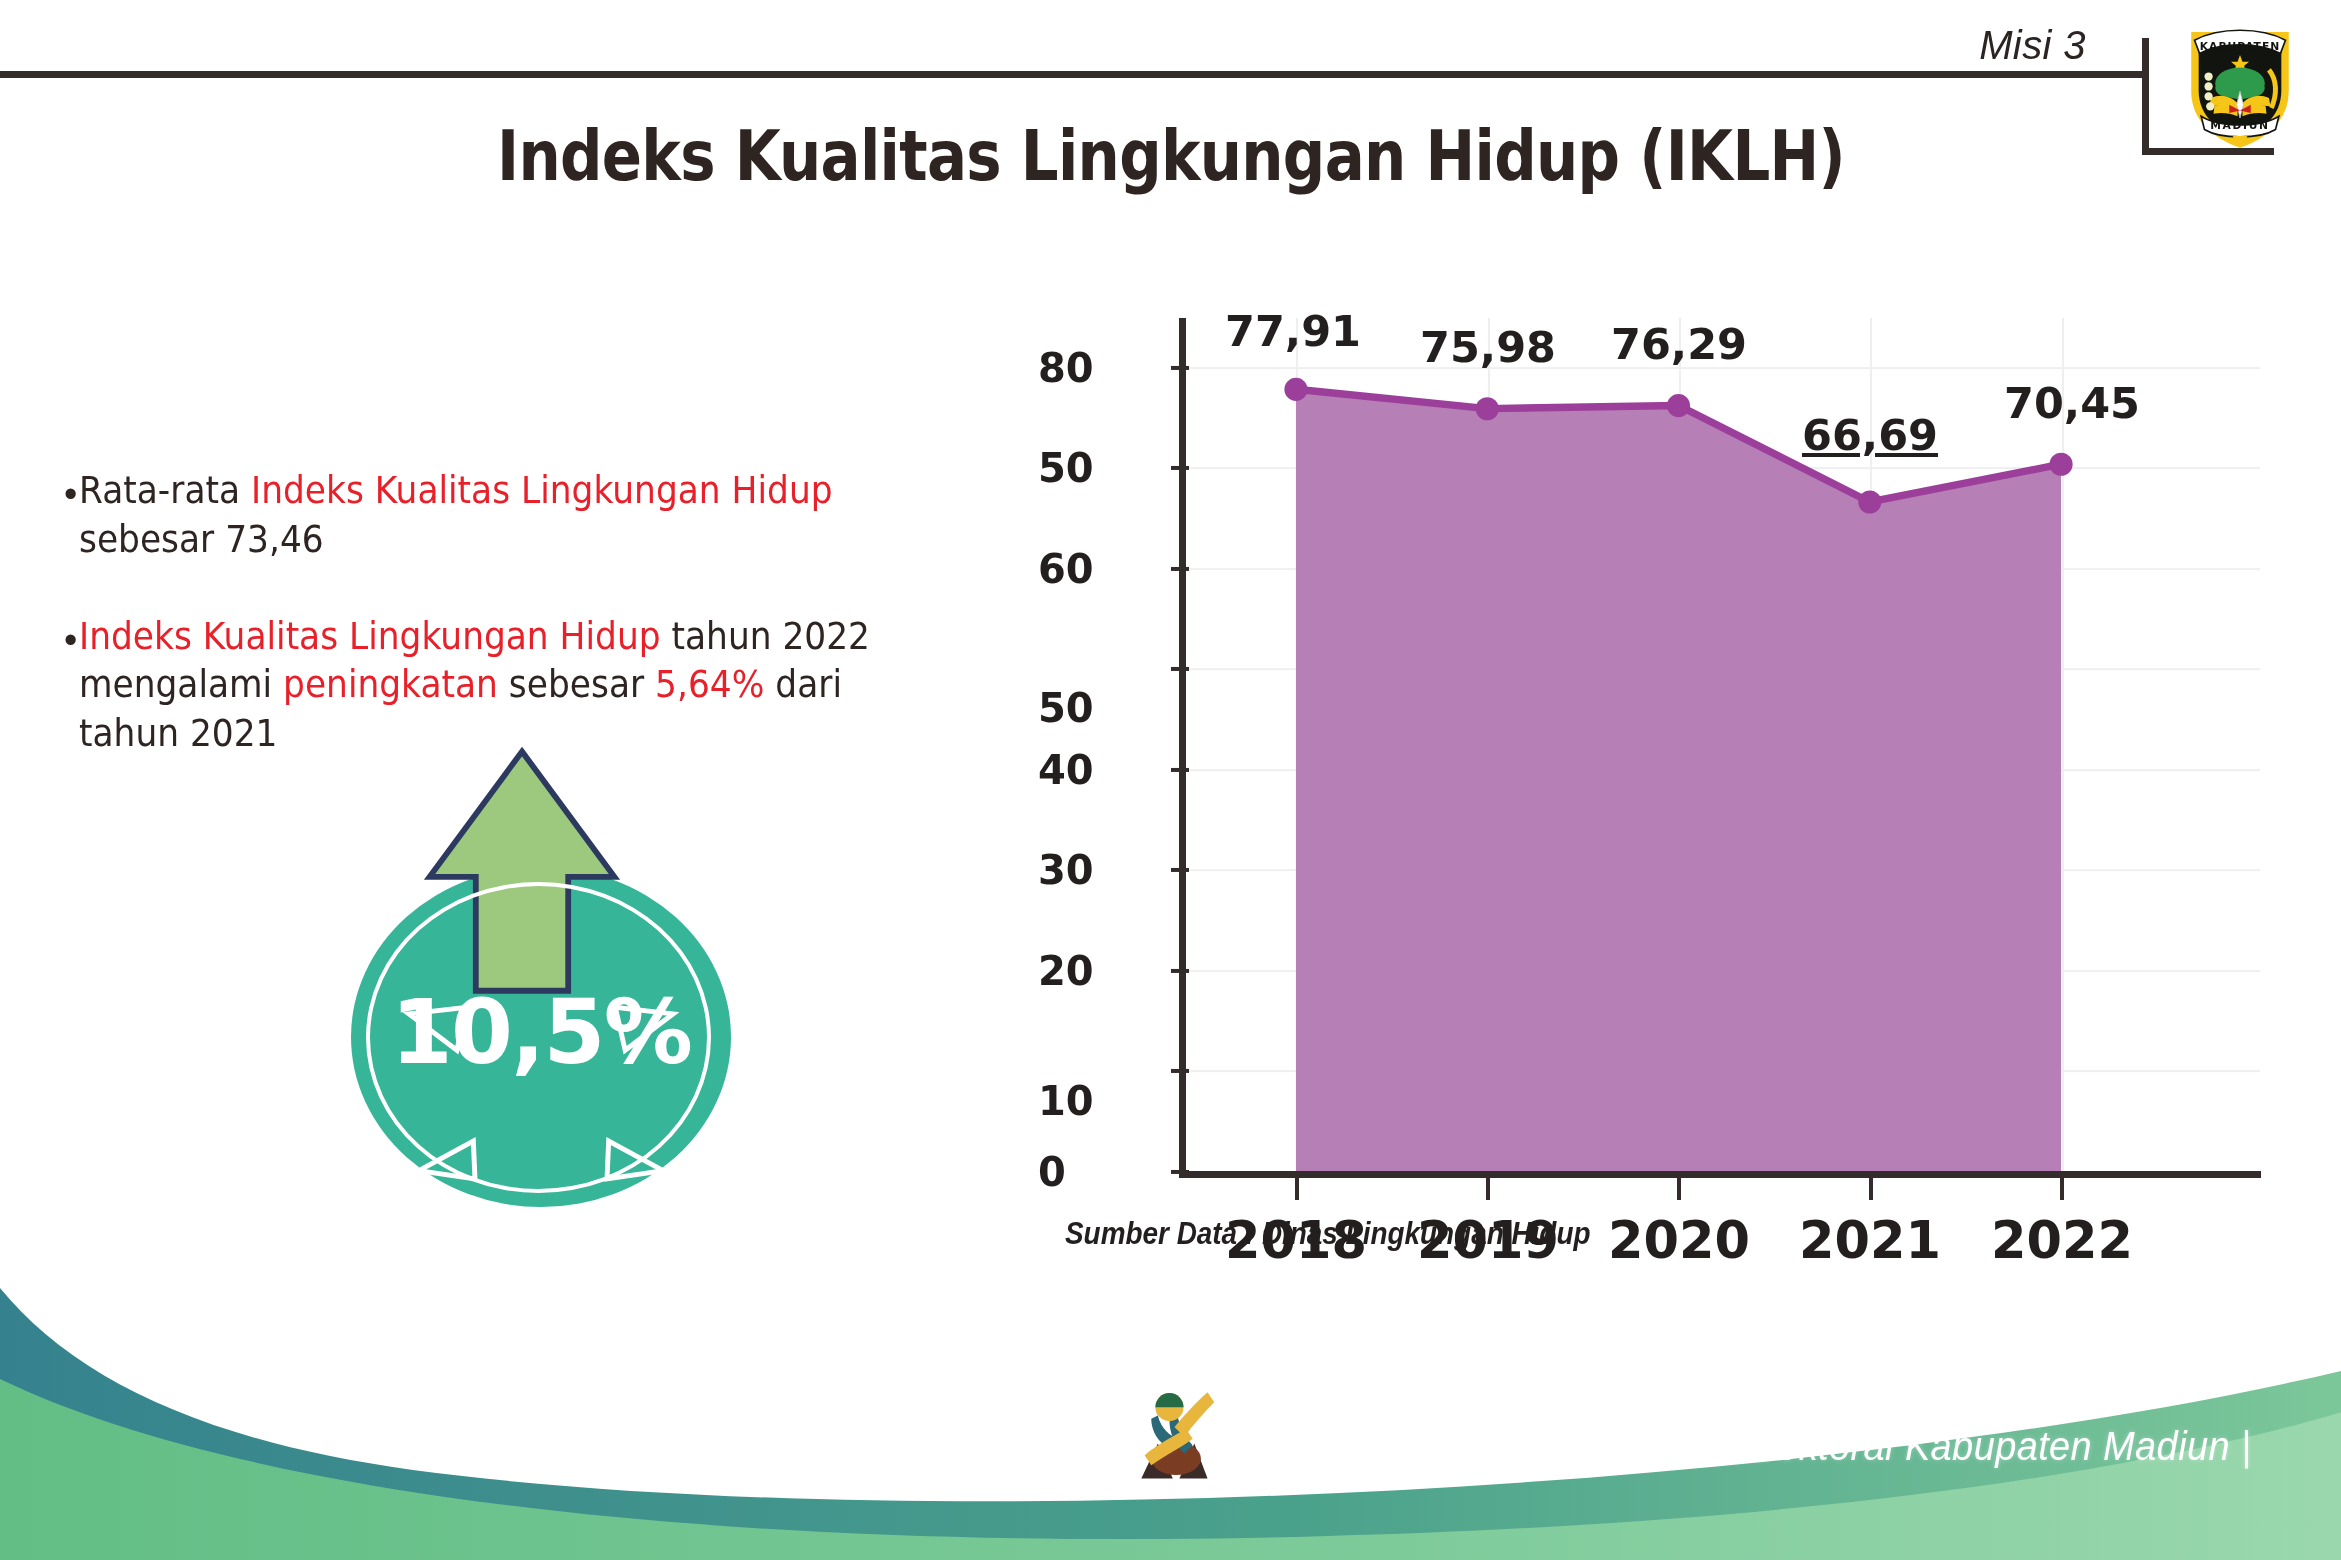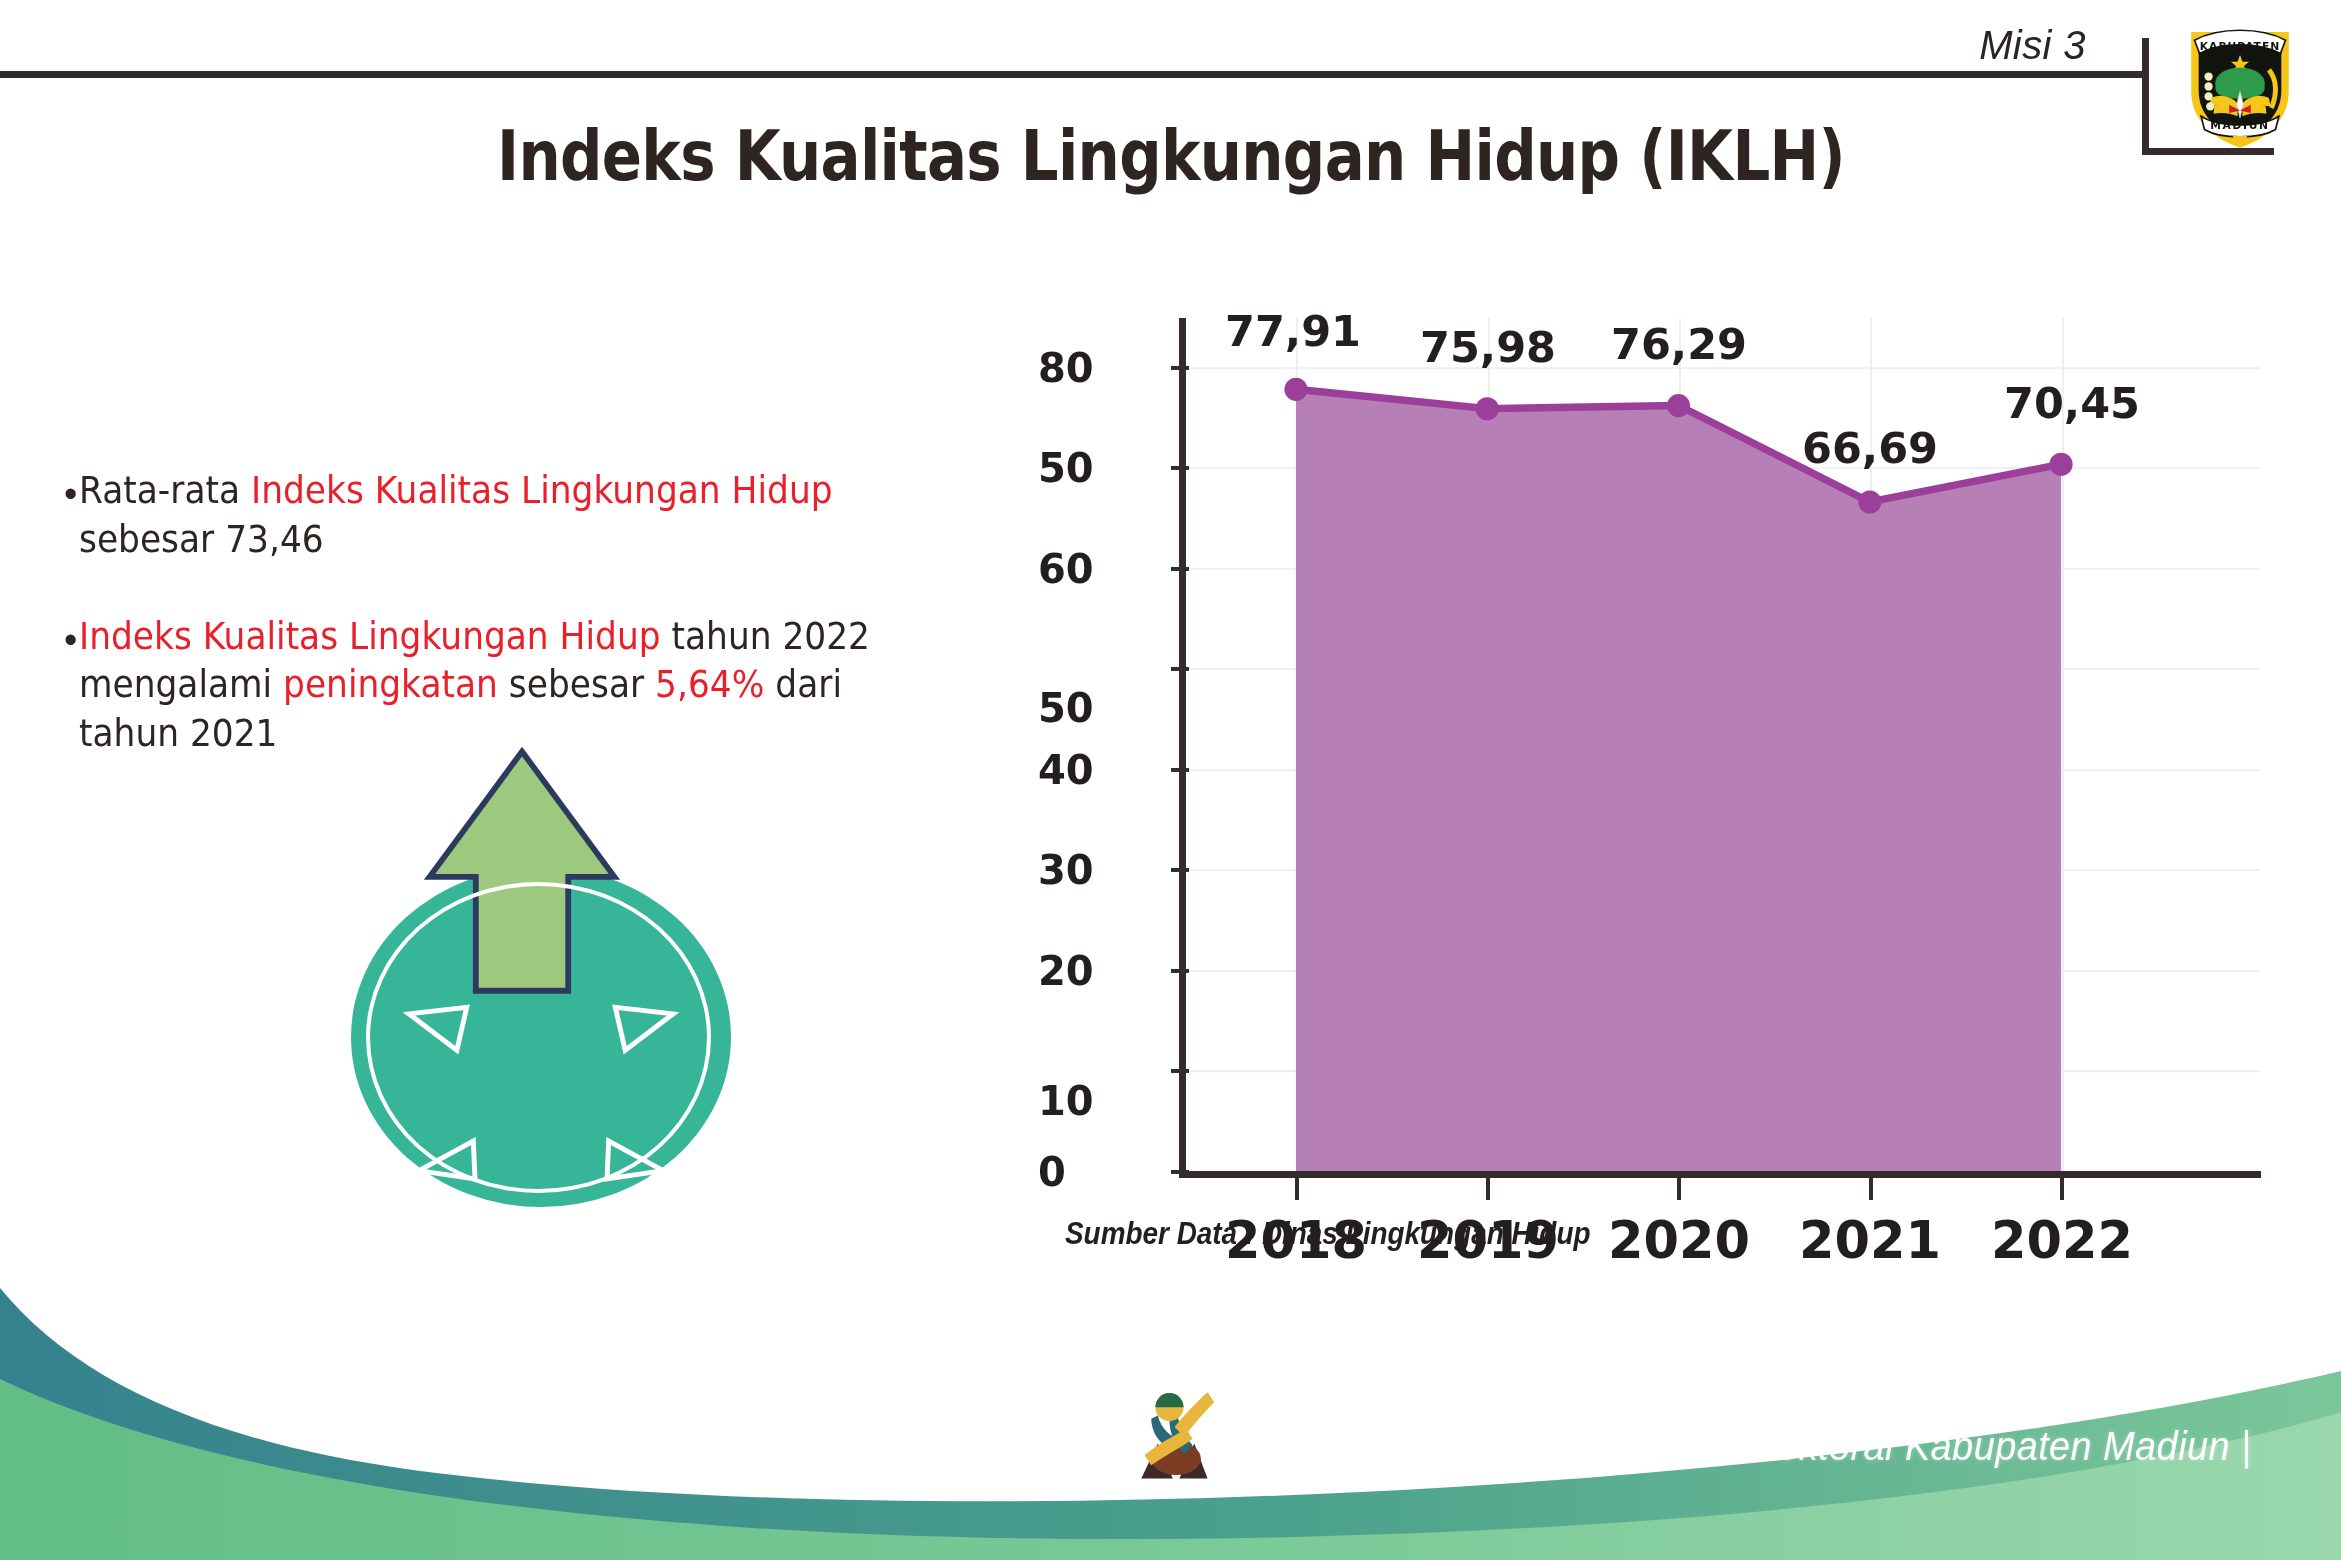--- a/index.html
+++ b/index.html
@@ -147,20 +147,21 @@
   <svg id="arrow-svg" viewBox="0 0 240 420">
     <path d="M120 10 L232 162 L176 162 L176 300 L64 300 L64 162 L8 162 Z" fill="#9dc97e" stroke="#2b3a5e" stroke-width="7"></path>
   </svg>
   <div id="badge-inner-ring"></div>
   <svg style="position:absolute;left:25px;top:124px;width:380px;height:340px;pointer-events:none;" viewBox="0 0 460 412">
     <polygon points="70,178 140,170 128,222" fill="none" stroke="#fff" stroke-width="6"></polygon>
     <polygon points="390,178 320,170 332,222" fill="none" stroke="#fff" stroke-width="6"></polygon>
     <polygon points="82,368 148,332 150,378" fill="none" stroke="#fff" stroke-width="6"></polygon>
     <polygon points="378,368 312,332 310,378" fill="none" stroke="#fff" stroke-width="6"></polygon>
   </svg>
+  <div id="badge-value">10,5%</div>
 </div>
 
 <div id="chart">
   <div id="gridlines">
       <div class="ytick" style="top: 879px;"></div>
       <div class="gridline" style="top: 778px;"></div>
       <div class="ytick" style="top: 778px;"></div>
       <div class="gridline" style="top: 678px;"></div>
       <div class="ytick" style="top: 678px;"></div>
       <div class="gridline" style="top: 577px;"></div>
@@ -214,21 +215,21 @@
       <div class="xlabel" style="left: 322px;">2018</div>
       <div class="xlabel" style="left: 514px;">2019</div>
       <div class="xlabel" style="left: 705px;">2020</div>
       <div class="xlabel" style="left: 896px;">2021</div>
       <div class="xlabel" style="left: 1088px;">2022</div>
     </div>
   <div id="dlabels">
       <div class="dlabel" style="left: 319px; top: 63px;">77,91</div>
       <div class="dlabel" style="left: 514px; top: 79px;">75,98</div>
       <div class="dlabel" style="left: 705px; top: 76px;">76,29</div>
-      <div class="dlabel" style="left: 896px; top: 180px;">66,69</div>
+      <div class="dlabel" style="left: 896px; top: 167px; text-decoration: underline;">66,69</div>
       <div class="dlabel" style="left: 1098px; top: 135px;">70,45</div>
     </div>
   <div id="y-axis-line"></div>
   <div id="x-axis-line"></div>
 </div>
 
 <div id="source-note">Sumber Data : Dinas Lingkungan Hidup</div>
 
 <svg id="footer" viewBox="0 0 2836 330" preserveAspectRatio="none">
   <defs>

